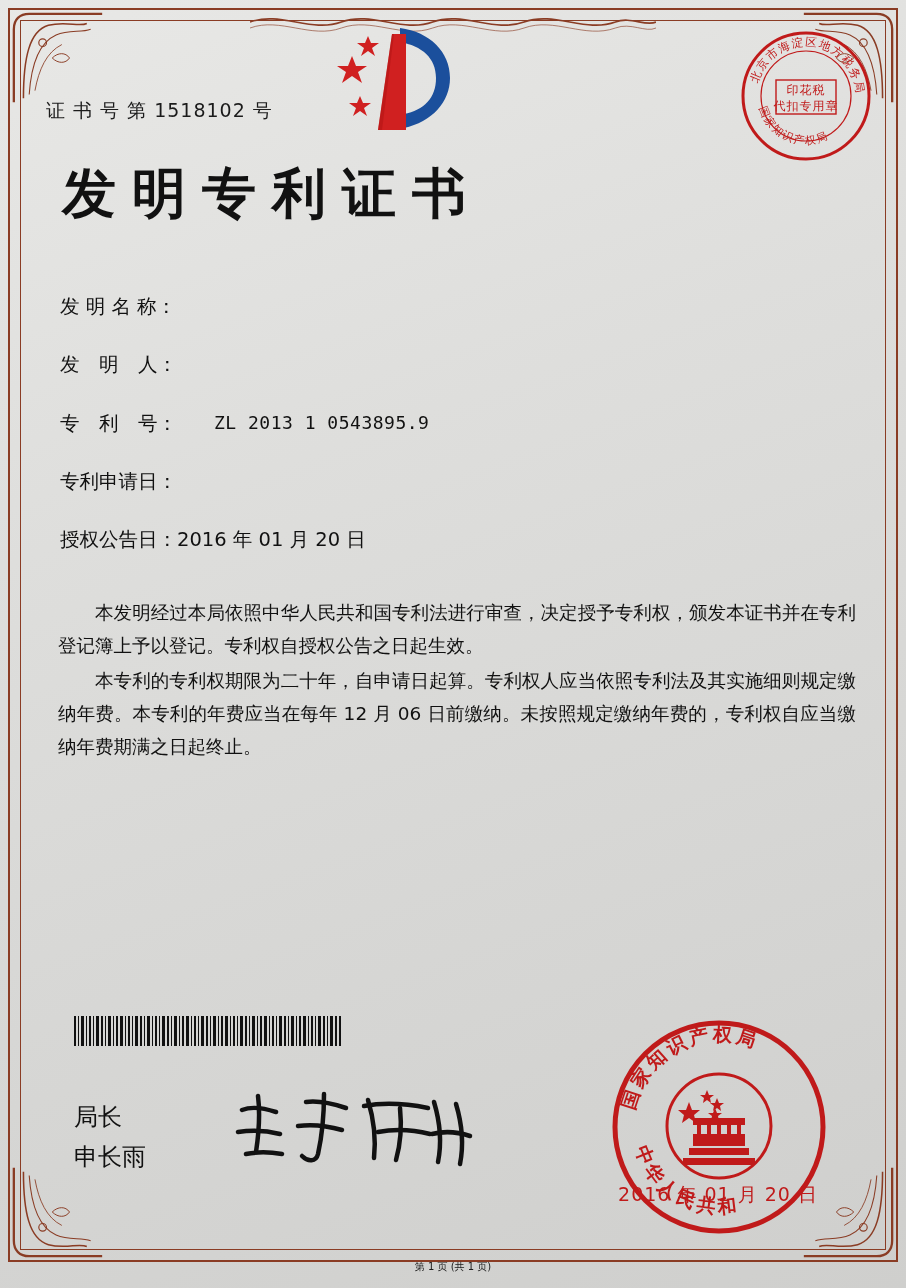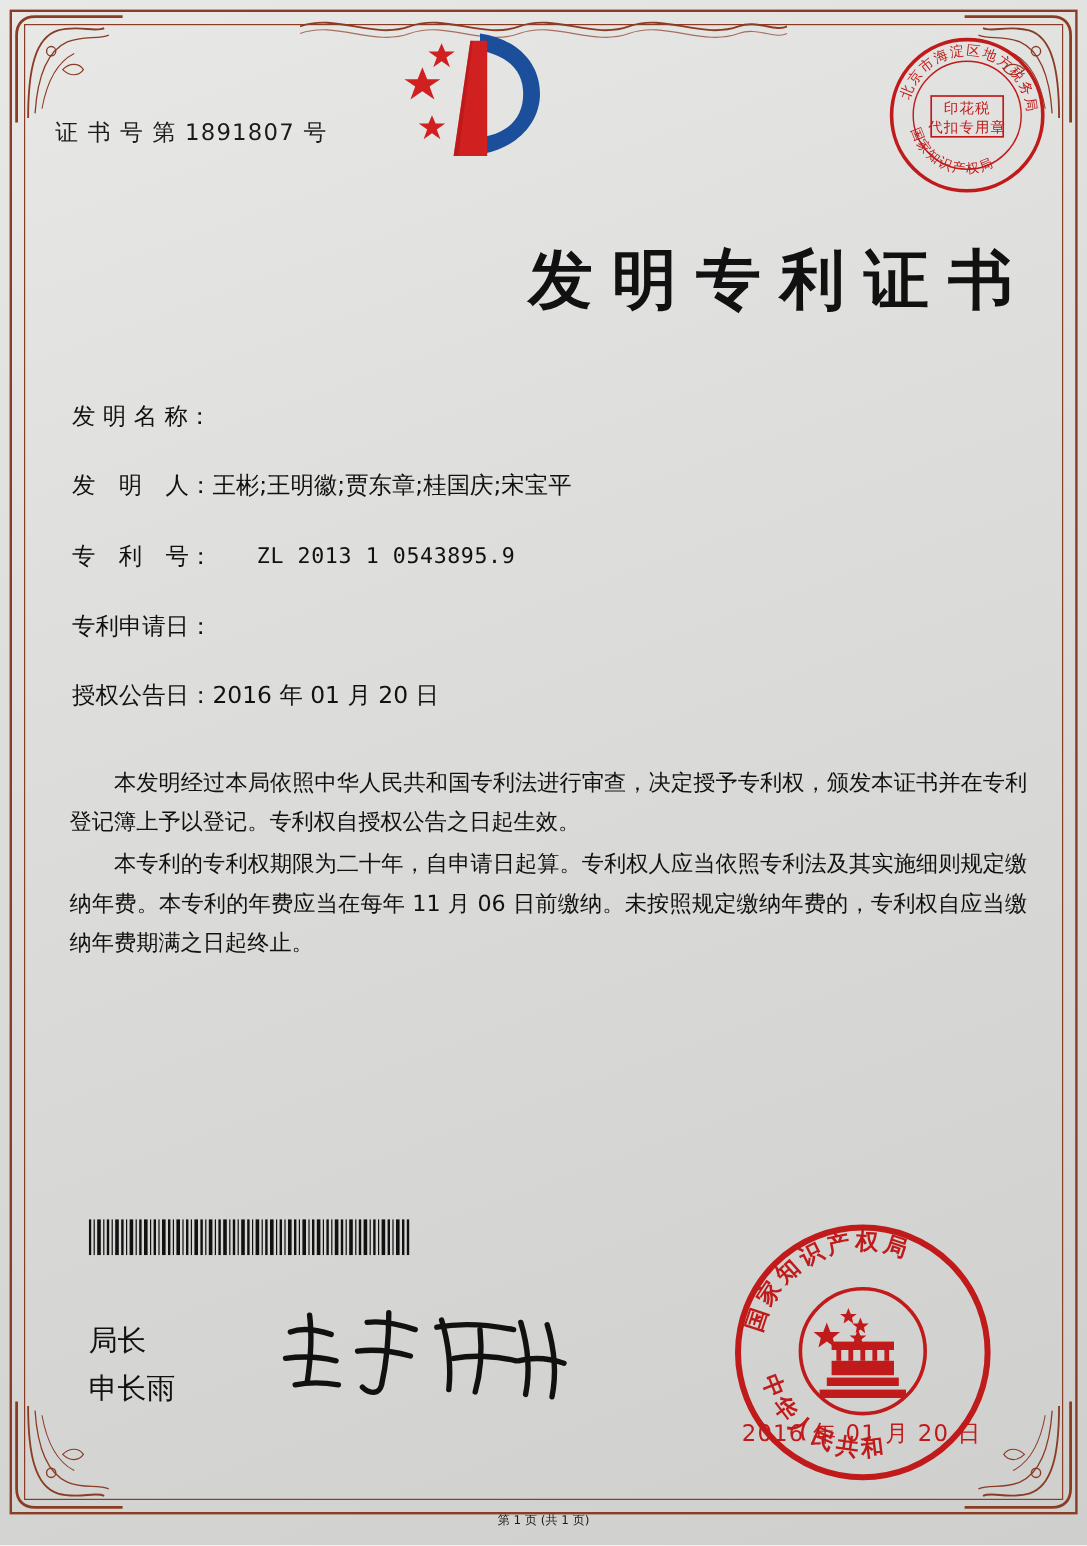--- a/index.html
+++ b/index.html
@@ -77,37 +77,37 @@
   .tax-stamp {
     position: absolute;
     right: 30px;
     top: 26px;
     width: 140px;
     height: 140px;
   }
   .tax-stamp svg { width: 100%; height: 100%; display: block; }
 
   .title {
-    text-align: right;
+    text-align: left;
     font-family: "DejaVu Sans", "Liberation Sans", sans-serif;
     font-weight: bold;
     font-size: 54px;
     letter-spacing: 16px;
     color: #111;
-    margin-top: 74px;
+    margin-top: 34px;
     text-indent: 16px;
   }
 
   .fields {
     margin-top: 62px;
     padding-left: 14px;
   }
   .field-row {
     display: flex;
-    align-items: center;
+    align-items: flex-start;
     font-size: 19.5px;
     color: #111;
     margin-bottom: 31px;
     line-height: 1.4;
   }
   .field-label {
     white-space: pre;
     flex: none;
   }
   .field-value {
@@ -275,33 +275,32 @@
       <text font-size="11" fill="#c01a1a" font-family="DejaVu Sans, sans-serif" letter-spacing="1.5">
         <textPath href="#taxArcBot" startOffset="8%">国家知识产权局</textPath>
       </text>
       <text x="70" y="68" font-size="12" fill="#c01a1a" text-anchor="middle" font-family="DejaVu Sans, sans-serif" letter-spacing="1">印花税</text>
       <text x="70" y="84" font-size="12" fill="#c01a1a" text-anchor="middle" font-family="DejaVu Sans, sans-serif" letter-spacing="1">代扣专用章</text>
     </svg>
   </div>
 
   <div class="content">
 
-    <div class="cert-no">证 书 号 第 1891807 号</div>
+    <div class="cert-no">证 书 号 第 1518102 号</div>
 
     <div class="title">发明专利证书</div>
 
     <div class="fields">
 
       <div class="field-row">
         <span class="field-label">发 明 名 称：</span>
       </div>
 
       <div class="field-row">
         <span class="field-label">发　明　人：</span>
-        <span class="field-value">王彬;王明徽;贾东章;桂国庆;宋宝平</span>
       </div>
 
       <div class="field-row">
         <span class="field-label">专　利　号：</span>
         <span class="field-value mono">ZL 2013 1 0543895.9</span>
       </div>
 
       <div class="field-row">
         <span class="field-label">专利申请日：</span>
       </div>
@@ -309,21 +308,21 @@
 
       <div class="field-row">
         <span class="field-label">授权公告日：</span>
         <span class="field-value">2016 年 01 月 20 日</span>
       </div>
 
     </div>
 
     <div class="paras">
       <p class="para">本发明经过本局依照中华人民共和国专利法进行审查，决定授予专利权，颁发本证书并在专利登记簿上予以登记。专利权自授权公告之日起生效。</p>
-      <p class="para">本专利的专利权期限为二十年，自申请日起算。专利权人应当依照专利法及其实施细则规定缴纳年费。本专利的年费应当在每年 11 月 06 日前缴纳。未按照规定缴纳年费的，专利权自应当缴纳年费期满之日起终止。</p>
+      <p class="para">本专利的专利权期限为二十年，自申请日起算。专利权人应当依照专利法及其实施细则规定缴纳年费。本专利的年费应当在每年 12 月 06 日前缴纳。未按照规定缴纳年费的，专利权自应当缴纳年费期满之日起终止。</p>
     </div>
 
   </div>
 
   <div class="barcode">
     <svg viewBox="0 0 268 30" preserveAspectRatio="none">
       <g fill="#111">
         <rect x="0" y="0" width="2" height="30"></rect>
           <rect x="4" y="0" width="1" height="30"></rect>
         <rect x="7" y="0" width="3" height="30"></rect>

